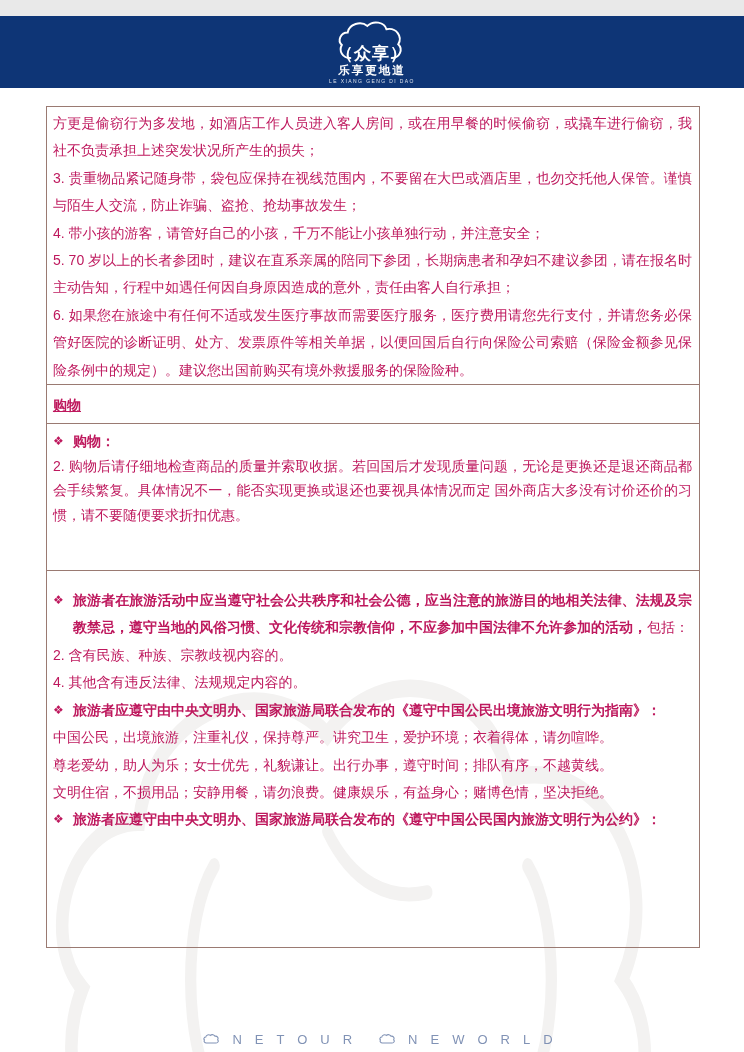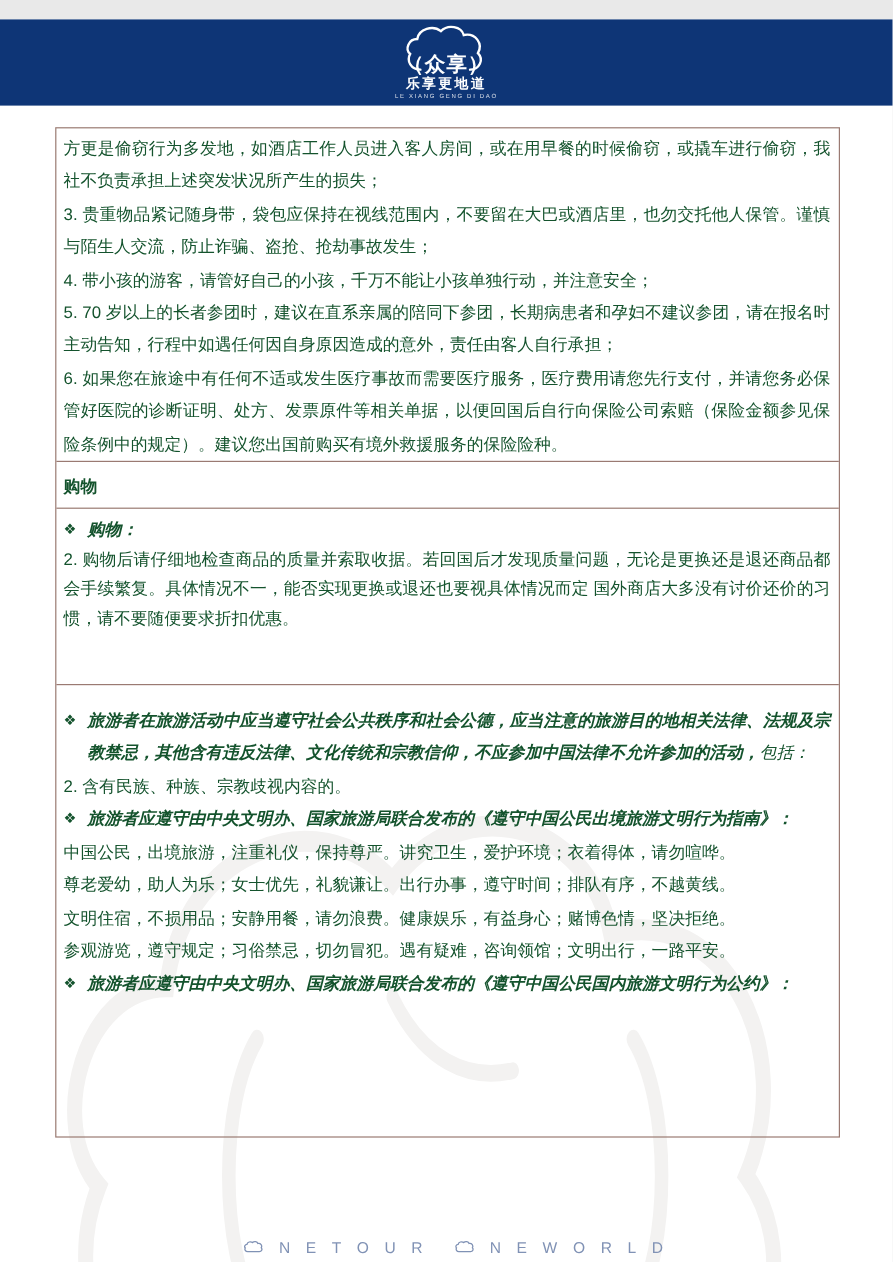--- a/index.html
+++ b/index.html
@@ -16,33 +16,33 @@
   .logo{display:flex;flex-direction:column;align-items:center;color:#ffffff;line-height:1;}
   .logo svg{display:block;}
   .logo-name{font-size:17px;font-weight:bold;margin-top:-17px;letter-spacing:1px;}
   .logo-tagline{font-size:11.5px;font-weight:bold;margin-top:3px;letter-spacing:2px;}
   .logo-sub{font-size:5px;margin-top:2px;letter-spacing:1.4px;opacity:.85;}
   
   .watermark{position:absolute;left:26px;top:640px;pointer-events:none;}
   
   .doc{
     position:absolute;left:46px;top:90px;width:654px;box-sizing:border-box;
-    border:1.5px solid #9a7a72;color:#14532d;font-size:14px;line-height:27.4px;
+    border:1.5px solid #9a7a72;color:#be185d;font-size:14px;line-height:27.4px;
     text-align:justify;
   }
   .row{border-bottom:1.5px solid #9a7a72;box-sizing:border-box;padding:3px 7px 0 6px;}
   .row:last-child{border-bottom:none;}
   .row p{margin:0;}
   .r1{min-height:273px;}
-  .r2{min-height:39px;display:flex;align-items:center;font-weight:bold;}
+  .r2{min-height:39px;display:flex;align-items:center;font-weight:bold;text-decoration:underline;}
   .r3{min-height:147px;line-height:24.6px;padding-top:5px;}
   .r4{min-height:376px;padding-top:16px;padding-bottom:6px;}
   .bullet{display:flex;}
   .b-icon{flex:none;width:20px;font-size:12px;}
-  .b-text{flex:1;font-style:italic;}
+  .b-text{flex:1;}
   .bold{font-weight:bold;}
   .mt{margin-top:18px;}
   
   .footer{
     position:absolute;left:0;right:0;bottom:20px;height:18px;
     display:flex;align-items:center;justify-content:center;
     color:#8092b5;font-size:13px;font-weight:500;padding-left:25px;
   }
   .footer svg{display:block;flex:none;}
   .brand{letter-spacing:13px;margin-left:12px;}
@@ -89,32 +89,32 @@
       <p class="bullet">
         <span class="b-icon">❖</span>
         <span class="b-text bold">购物：</span>
       </p>
       <p>2. 购物后请仔细地检查商品的质量并索取收据。若回国后才发现质量问题，无论是更换还是退还商品都会手续繁复。具体情况不一，能否实现更换或退还也要视具体情况而定 国外商店大多没有讨价还价的习惯，请不要随便要求折扣优惠。</p>
     </section>
 
     <section class="row r4">
       <p class="bullet">
         <span class="b-icon">❖</span>
-        <span class="b-text"><b>旅游者在旅游活动中应当遵守社会公共秩序和社会公德，应当注意的旅游目的地相关法律、法规及宗教禁忌，其他含有违反法律、文化传统和宗教信仰，不应参加中国法律不允许参加的活动，</b><span>包括：</span></span>
+        <span class="b-text"><b>旅游者在旅游活动中应当遵守社会公共秩序和社会公德，应当注意的旅游目的地相关法律、法规及宗教禁忌，遵守当地的风俗习惯、文化传统和宗教信仰，不应参加中国法律不允许参加的活动，</b><span>包括：</span></span>
       </p>
       <p>2. 含有民族、种族、宗教歧视内容的。</p>
+      <p>4. 其他含有违反法律、法规规定内容的。</p>
 
       <p class="bullet mt">
         <span class="b-icon">❖</span>
         <span class="b-text bold">旅游者应遵守由中央文明办、国家旅游局联合发布的《遵守中国公民出境旅游文明行为指南》：</span>
       </p>
       <p>中国公民，出境旅游，注重礼仪，保持尊严。讲究卫生，爱护环境；衣着得体，请勿喧哗。</p>
       <p>尊老爱幼，助人为乐；女士优先，礼貌谦让。出行办事，遵守时间；排队有序，不越黄线。</p>
       <p>文明住宿，不损用品；安静用餐，请勿浪费。健康娱乐，有益身心；赌博色情，坚决拒绝。</p>
-      <p>参观游览，遵守规定；习俗禁忌，切勿冒犯。遇有疑难，咨询领馆；文明出行，一路平安。</p>
 
       <p class="bullet mt">
         <span class="b-icon">❖</span>
         <span class="b-text bold">旅游者应遵守由中央文明办、国家旅游局联合发布的《遵守中国公民国内旅游文明行为公约》：</span>
       </p>
     </section>
 
   </main>
 
   <footer class="footer">

